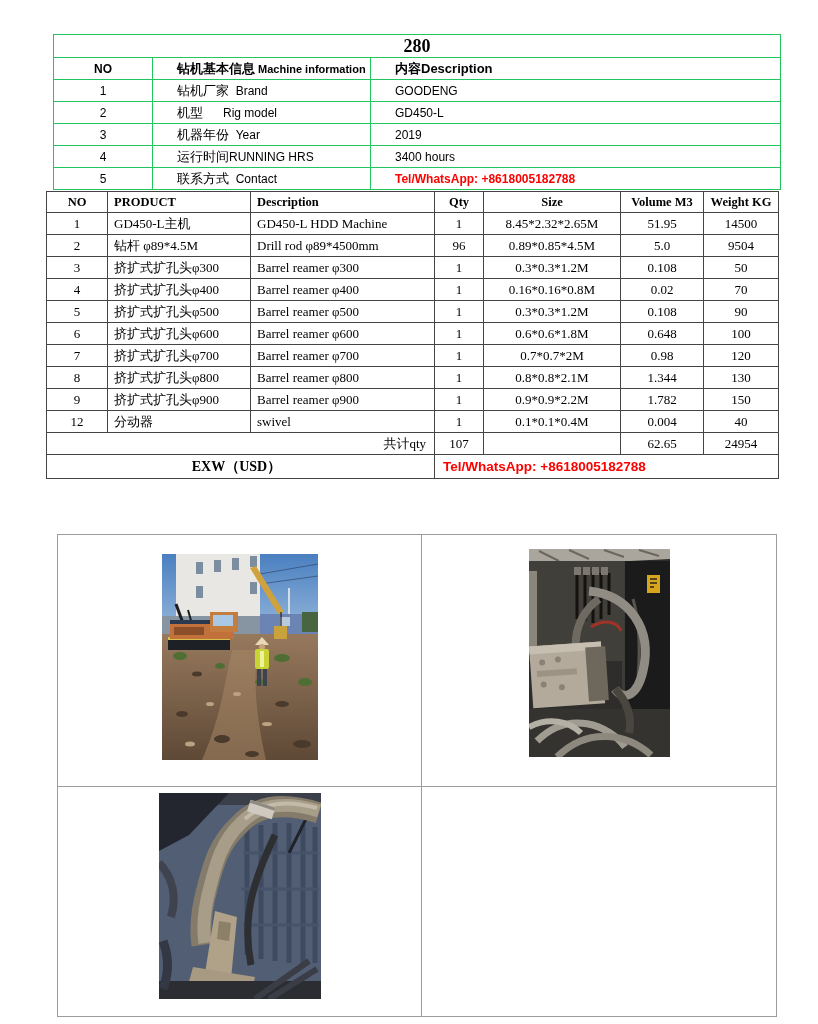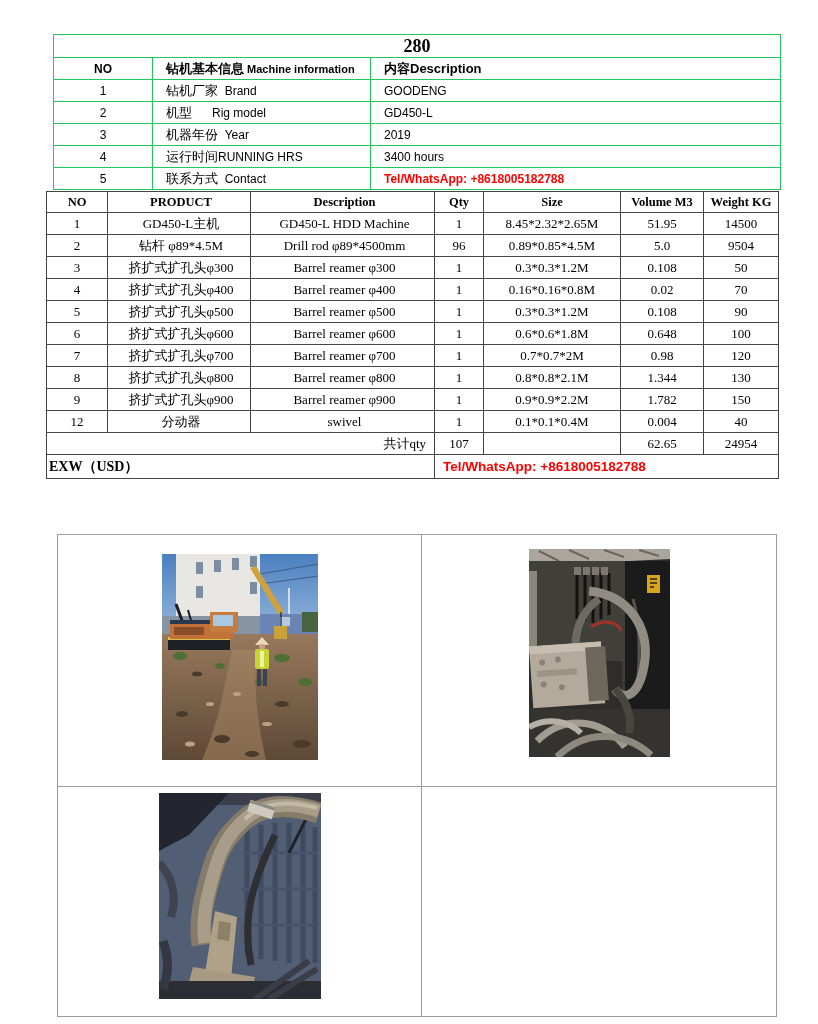--- a/index.html
+++ b/index.html
@@ -8,35 +8,35 @@
 
   table{border-collapse:collapse;table-layout:fixed;}
 
   
   .t1{position:absolute;left:53px;top:34px;width:727px;}
   .t1 td{border:1px solid #22c55e;height:21px;padding:0;font-size:12px;overflow:hidden;white-space:nowrap;}
   .t1 .title-cell{height:22px;text-align:center;font-family:"Liberation Serif",serif;
                   font-weight:bold;font-size:18px;}
   .t1 .hdr td{font-weight:bold;}
   .t1 .no-cell{text-align:center;}
-  .t1 .label-cell,.t1 .value-cell{padding-left:13px;}
+  .t1 .label-cell,.t1 .value-cell{padding-left:24px;}
   .cjk{font-size:13px;}
   .pre{white-space:pre;}
   .small-en{font-size:11px;}
   .red{color:#ff0000;font-weight:bold;}
 
   
   .t2{position:absolute;left:46px;top:191px;width:732px;
       font-family:"Liberation Serif",serif;font-size:13px;}
   .t2 td,.t2 th{border:1px solid #444;height:21px;padding:0 2px;overflow:hidden;white-space:nowrap;}
   .t2 th{font-size:12.5px;font-weight:bold;text-align:center;height:20px;}
-  .t2 th.l,.t2 td.l{text-align:center;padding-left:6px;}
+  .t2 th.l,.t2 td.l{text-align:left;padding-left:6px;}
   .t2 td.c{text-align:center;}
   .t2 .total-label{text-align:right;padding-right:8px;margin-top:36px;}
-  .t2 .exw-label{text-align:left;padding-right:10px;font-weight:bold;font-size:14px;height:23px;}
+  .t2 .exw-label{text-align:center;padding-right:10px;font-weight:bold;font-size:14px;height:23px;}
   .t2 .exw-value{font-family:"Liberation Sans",sans-serif;font-size:13.5px;
                  color:#ff0000;font-weight:bold;text-align:left;padding-left:8px;}
 
   
   .photos{position:absolute;left:57px;top:534px;width:719px;}
   .photos td{border:1px solid #9c9c9c;vertical-align:top;}
   .photos .r1 td{height:231px;}
   .photos .r2 td{height:222px;}
   .ph{display:block;margin:0 auto;}
   .pad1{padding-top:19px;}

